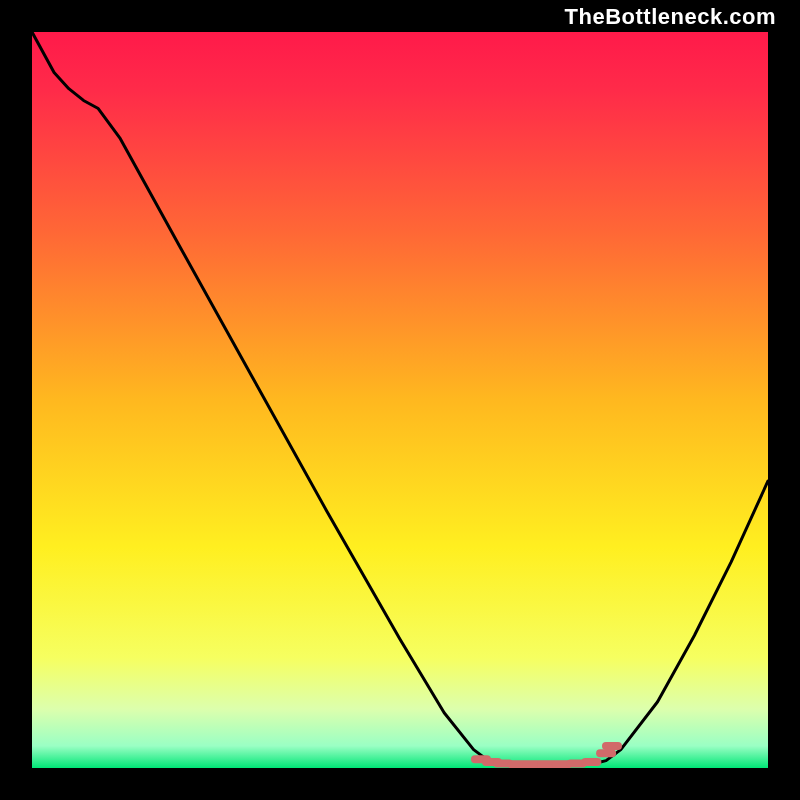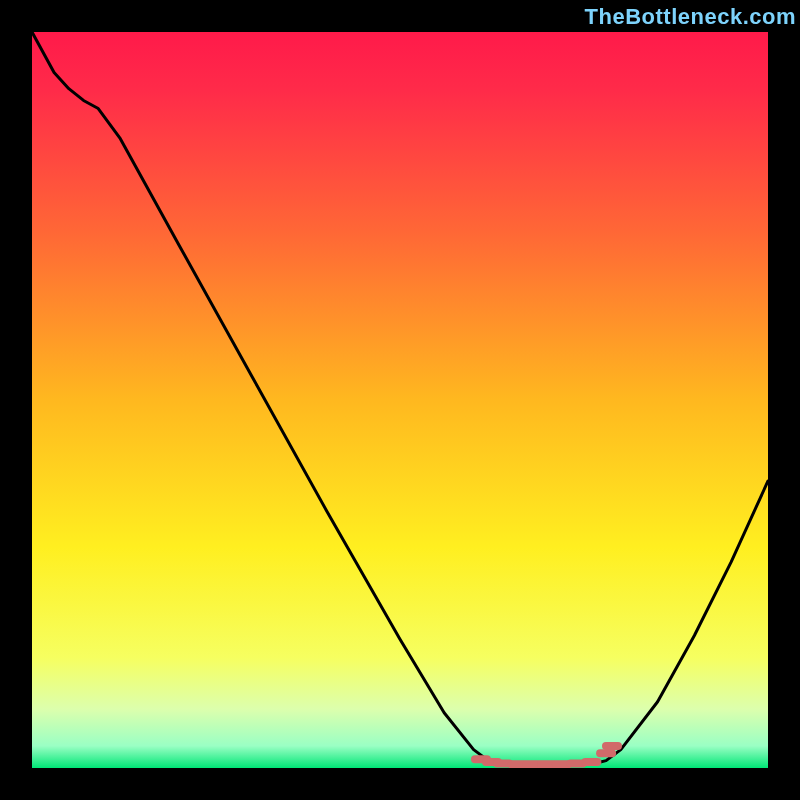--- a/index.html
+++ b/index.html
@@ -13,22 +13,22 @@
   }
   .frame {
     position: relative;
     width: 800px;
     height: 800px;
     background: #000;
   }
   .watermark {
     position: absolute;
     top: 4px;
-    right: 4px;
-    color: #7dd3fc;
+    right: 24px;
+    color: #ffffff;
     font-size: 22px;
     font-weight: bold;
     letter-spacing: 0.5px;
     z-index: 10;
   }
   .plot {
     position: absolute;
     left: 32px;
     top: 32px;
     width: 736px;

